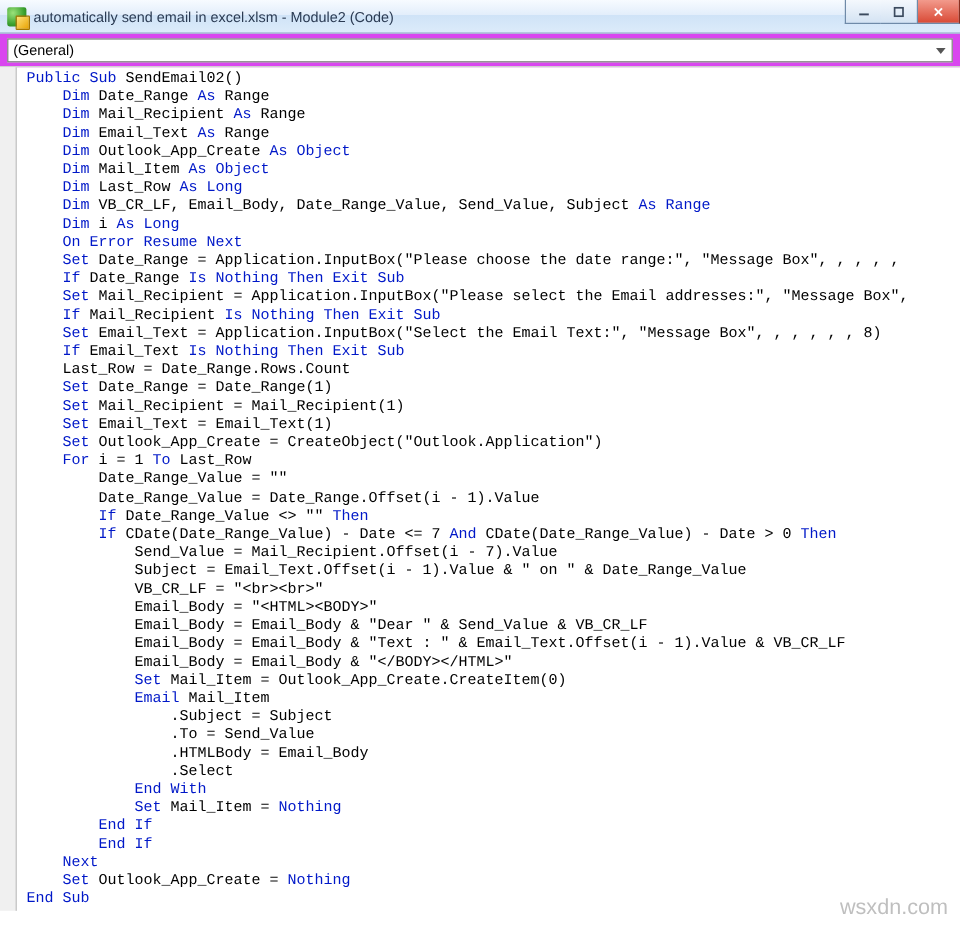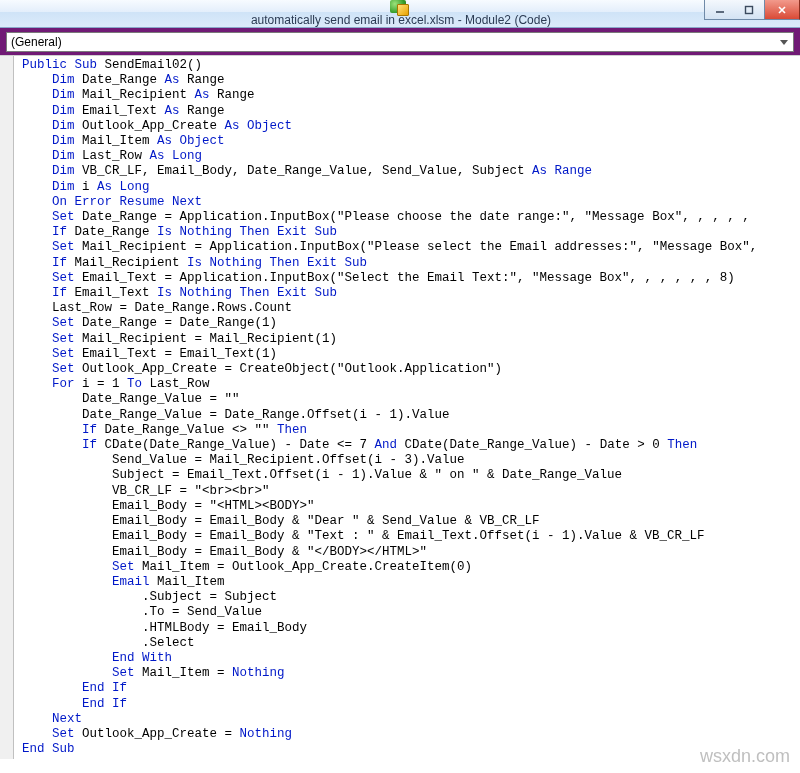--- a/index.html
+++ b/index.html
@@ -13,21 +13,20 @@
     height: 773px;
   }
   .titlebar {
     height: 28px;
     background: linear-gradient(to bottom, #f7fbff 0%, #e3eefb 45%, #cfe3f7 46%, #dcebfa 100%);
     border-bottom: 1px solid #8aa9c9;
     display: flex;
     align-items: center;
     padding: 0 4px 0 6px;
     position: relative;
-    flex-direction: column;
   }
   .title-icon {
     width: 16px; height: 16px;
     display: inline-block;
     background: radial-gradient(circle at 30% 30%, #9be27a, #3aa02f 60%, #1d6b15);
     border-radius: 2px;
     position: relative;
     margin-right: 6px;
   }
   .title-icon::after {
@@ -66,21 +65,21 @@
     color: #fff;
     border-right: 1px solid #8b2f20;
   }
   .win-btn.max {
     border-left: none;
   }
   .dropdown-bar {
     display: flex;
     gap: 10px;
     padding: 4px 6px 3px 6px;
-    background: #701a75;
+    background: #d946ef;
     border-bottom: 1px solid #d0d0d0;
   }
   .dropdown {
     flex: 1;
     height: 20px;
     border: 1px solid #7a7a7a;
     background: #fff;
     font-size: 12px;
     padding: 1px 18px 1px 4px;
     position: relative;
@@ -179,21 +178,21 @@
 <span>    Last_Row = Date_Range.Rows.Count</span>
 <span>    <span class="kw">Set</span> Date_Range = Date_Range(1)</span>
 <span>    <span class="kw">Set</span> Mail_Recipient = Mail_Recipient(1)</span>
 <span>    <span class="kw">Set</span> Email_Text = Email_Text(1)</span>
 <span>    <span class="kw">Set</span> Outlook_App_Create = CreateObject("Outlook.Application")</span>
 <span>    <span class="kw">For</span> i = 1 <span class="kw">To</span> Last_Row</span>
 <span>        Date_Range_Value = ""</span>
 <span>        Date_Range_Value = Date_Range.Offset(i - 1).Value</span>
 <span>        <span class="kw">If</span> Date_Range_Value &lt;&gt; "" <span class="kw">Then</span></span>
 <span>        <span class="kw">If</span> CDate(Date_Range_Value) - Date &lt;= 7 <span class="kw">And</span> CDate(Date_Range_Value) - Date &gt; 0 <span class="kw">Then</span></span>
-<span>            Send_Value = Mail_Recipient.Offset(i - 3).Value</span>
+<span>            Send_Value = Mail_Recipient.Offset(i - 7).Value</span>
 <span>            Subject = Email_Text.Offset(i - 1).Value &amp; " on " &amp; Date_Range_Value</span>
 <span>            VB_CR_LF = "&lt;br&gt;&lt;br&gt;"</span>
 <span>            Email_Body = "&lt;HTML&gt;&lt;BODY&gt;"</span>
 <span>            Email_Body = Email_Body &amp; "Dear " &amp; Send_Value &amp; VB_CR_LF</span>
 <span>            Email_Body = Email_Body &amp; "Text : " &amp; Email_Text.Offset(i - 1).Value &amp; VB_CR_LF</span>
 <span>            Email_Body = Email_Body &amp; "&lt;/BODY&gt;&lt;/HTML&gt;"</span>
 <span>            <span class="kw">Set</span> Mail_Item = Outlook_App_Create.CreateItem(0)</span>
 <span>            <span class="kw">Email</span> Mail_Item</span>
 <span>                .Subject = Subject</span>
 <span>                .To = Send_Value</span>

